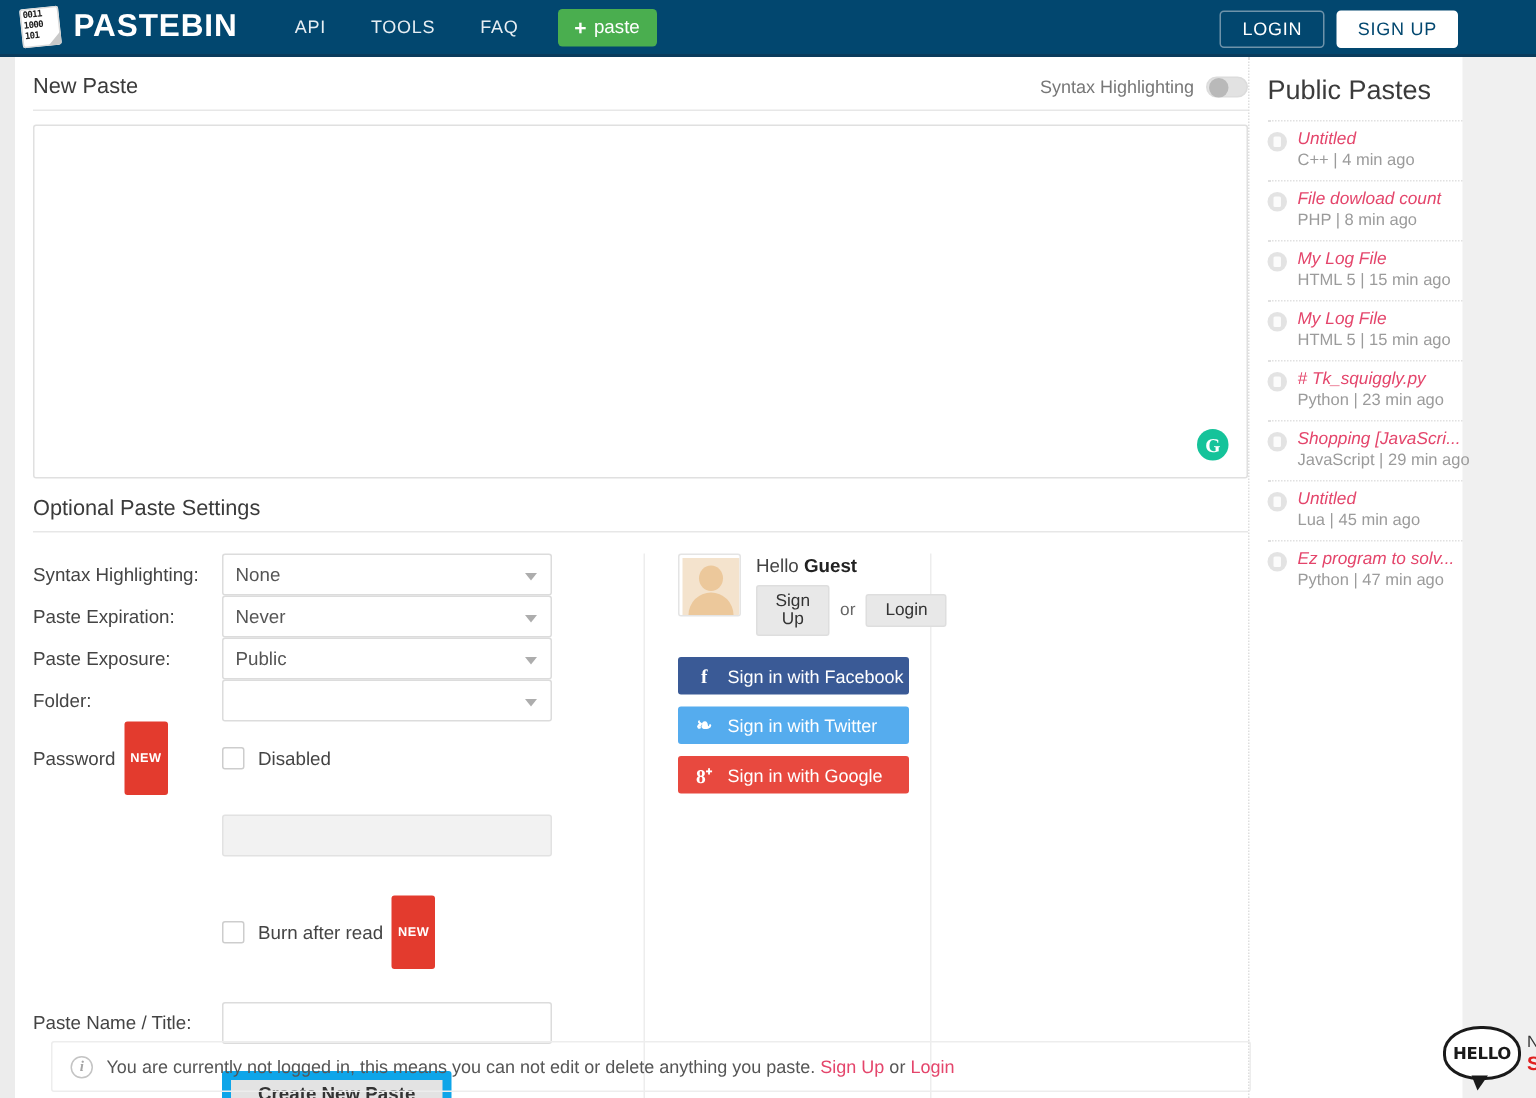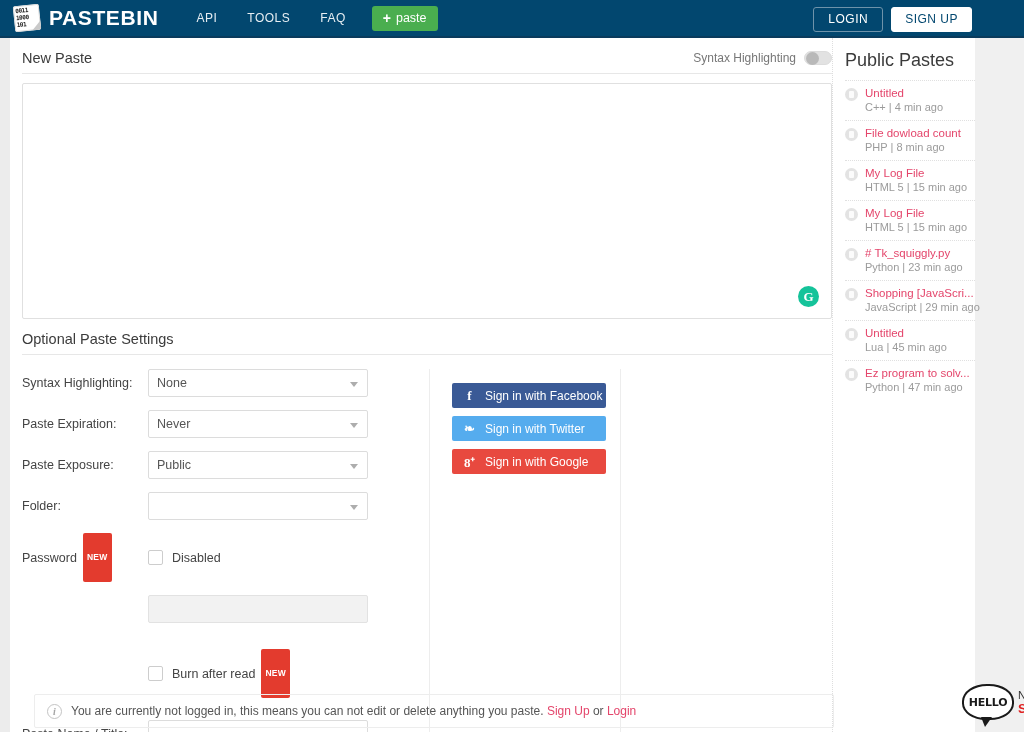--- a/index.html
+++ b/index.html
@@ -147,21 +147,21 @@
 
   .opt-title {
     font-size: 14.5px; color: #3b3b3b;
     padding: 12px 0 7px 0;
     border-bottom: 1px solid #e7e7e7;
   }
 
   .settings-wrap { display: flex; margin-top: 14px; }
   .settings-form { width: 385px; flex: none; }
 
-  .row { display: flex; align-items: center; margin-bottom: 13px; }
+  .row { display: flex; align-items: center; }
   .row-label {
     width: 126px; flex: none;
     font-size: 12.5px; color: #444;
     display: flex; align-items: center; gap: 6px;
   }
   .badge-new {
     background: #e33b2e; color: #fff;
     font-size: 8.5px; font-weight: 700;
     padding: 19px 4px; border-radius: 2px;
     letter-spacing: 0.3px; line-height: 11px;
@@ -305,20 +305,21 @@
     content: ""; position: absolute; left: 4px; top: 3px;
     width: 5px; height: 7px; border-radius: 1px;
     background: #fbfbfb;
   }
   .pi-body { min-width: 0; }
   .pi-title {
     color: #e4456b; font-size: 11.5px;
     text-decoration: none; display: block;
     white-space: nowrap; overflow: hidden; text-overflow: ellipsis;
     max-width: 118px;
+    font-style: italic;
   }
   .pi-meta {
     color: #9b9b9b; font-size: 11px; margin-top: 2px;
     white-space: nowrap;
   }
 
   
   .hello-widget {
     position: absolute; left: 962px; top: 684px;
     display: flex; align-items: center; gap: 4px;
@@ -451,20 +452,38 @@
           </div>
 
           <div class="create-row">
             <div class="spacer"></div>
             <button class="btn-create">Create New Paste</button>
           </div>
 
         </div>
 
         <div class="guest-panel">
+          <div class="guest-top">
+            <div class="avatar">
+              <div class="inner">
+                <div class="head"></div>
+                <div class="body"></div>
+              </div>
+            </div>
+            <div>
+              <div class="guest-hello">
+                <span>Hello </span><b>Guest</b>
+              </div>
+              <div class="guest-btns">
+                <button class="mini-btn">Sign Up</button>
+                <span class="or-text">or</span>
+                <button class="mini-btn">Login</button>
+              </div>
+            </div>
+          </div>
 
           <div class="social s-fb">
             <span class="ic">f</span>
             <span>Sign in with Facebook</span>
           </div>
           <div class="social s-tw">
             <span class="ic">❧</span>
             <span>Sign in with Twitter</span>
           </div>
           <div class="social s-gp">

